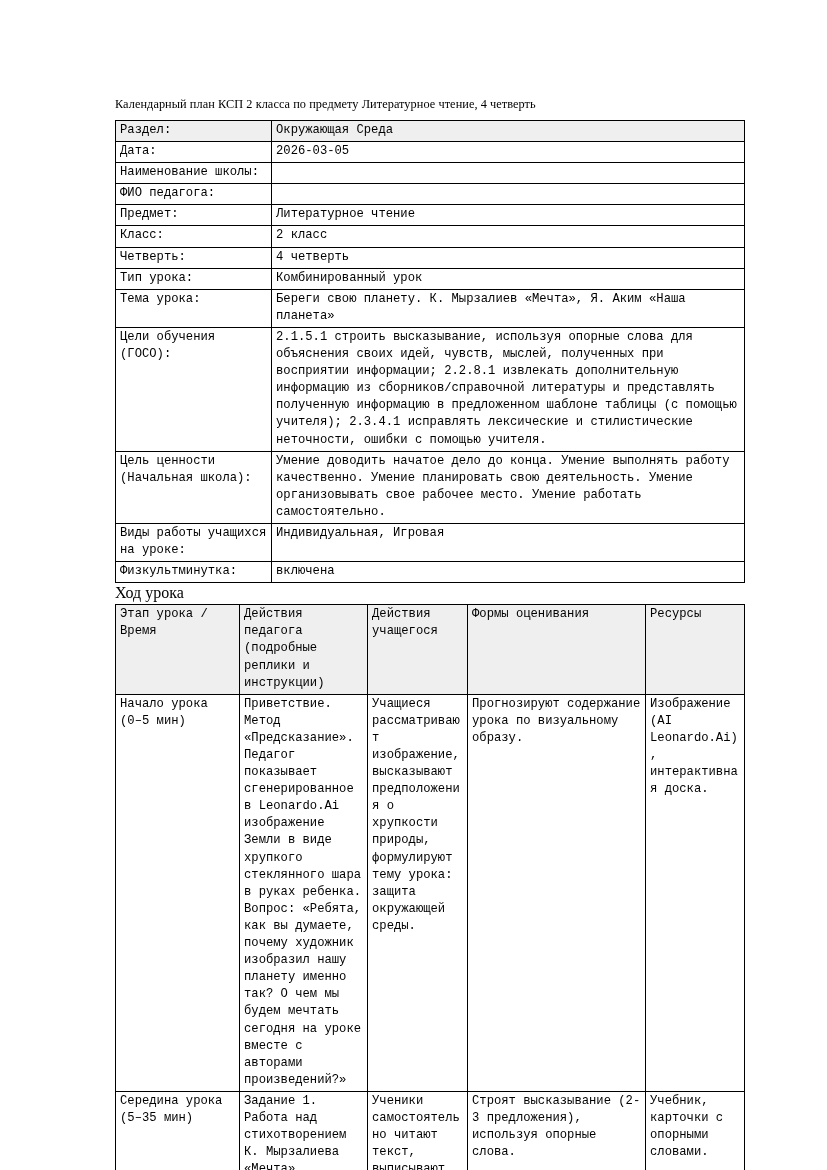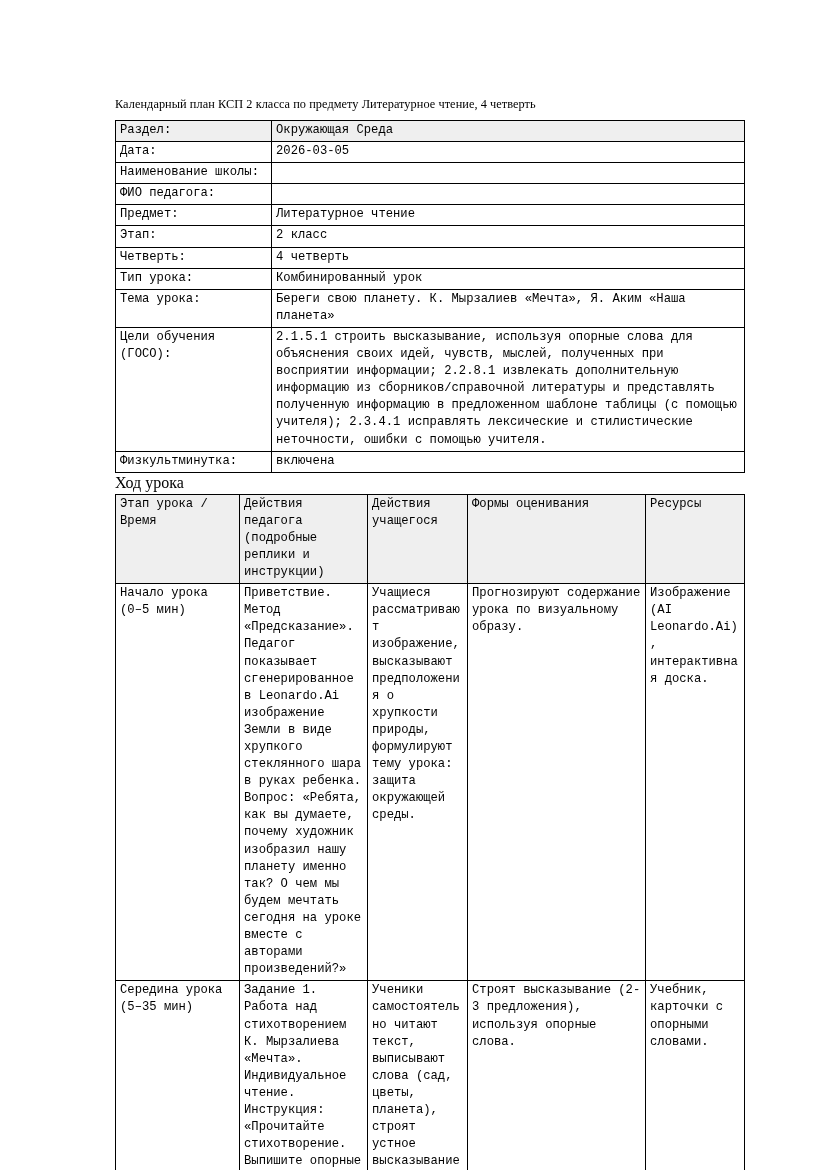--- a/index.html
+++ b/index.html
@@ -106,38 +106,46 @@
         </tr>
         <tr>
           <td>ФИО педагога:</td>
           <td>&nbsp;</td>
         </tr>
         <tr>
           <td>Предмет:</td>
           <td>Литературное чтение</td>
         </tr>
         <tr>
-          <td>Этап:</td>
+          <td>Класс:</td>
           <td>2 класс</td>
         </tr>
         <tr>
           <td>Четверть:</td>
           <td>4 четверть</td>
         </tr>
         <tr>
           <td>Тип урока:</td>
           <td>Комбинированный урок</td>
         </tr>
         <tr>
           <td>Тема урока:</td>
           <td>Береги свою планету. К. Мырзалиев «Мечта», Я. Аким «Наша планета»</td>
         </tr>
         <tr>
           <td>Цели обучения (ГОСО):</td>
           <td>2.1.5.1 строить высказывание, используя опорные слова для объяснения своих идей, чувств, мыслей, полученных при восприятии информации; 2.2.8.1 извлекать дополнительную информацию из сборников/справочной литературы и представлять полученную информацию в предложенном шаблоне таблицы (с помощью учителя); 2.3.4.1 исправлять лексические и стилистические неточности, ошибки с помощью учителя.</td>
+        </tr>
+        <tr>
+          <td>Цель ценности (Начальная школа):</td>
+          <td>Умение доводить начатое дело до конца. Умение выполнять работу качественно. Умение планировать свою деятельность. Умение организовывать свое рабочее место. Умение работать самостоятельно.</td>
+        </tr>
+        <tr>
+          <td>Виды работы учащихся на уроке:</td>
+          <td>Индивидуальная, Игровая</td>
         </tr>
         <tr>
           <td>Физкультминутка:</td>
           <td>включена</td>
         </tr>
       </tbody>
     </table>
 
     <p class="section-label">Ход урока</p>
 

